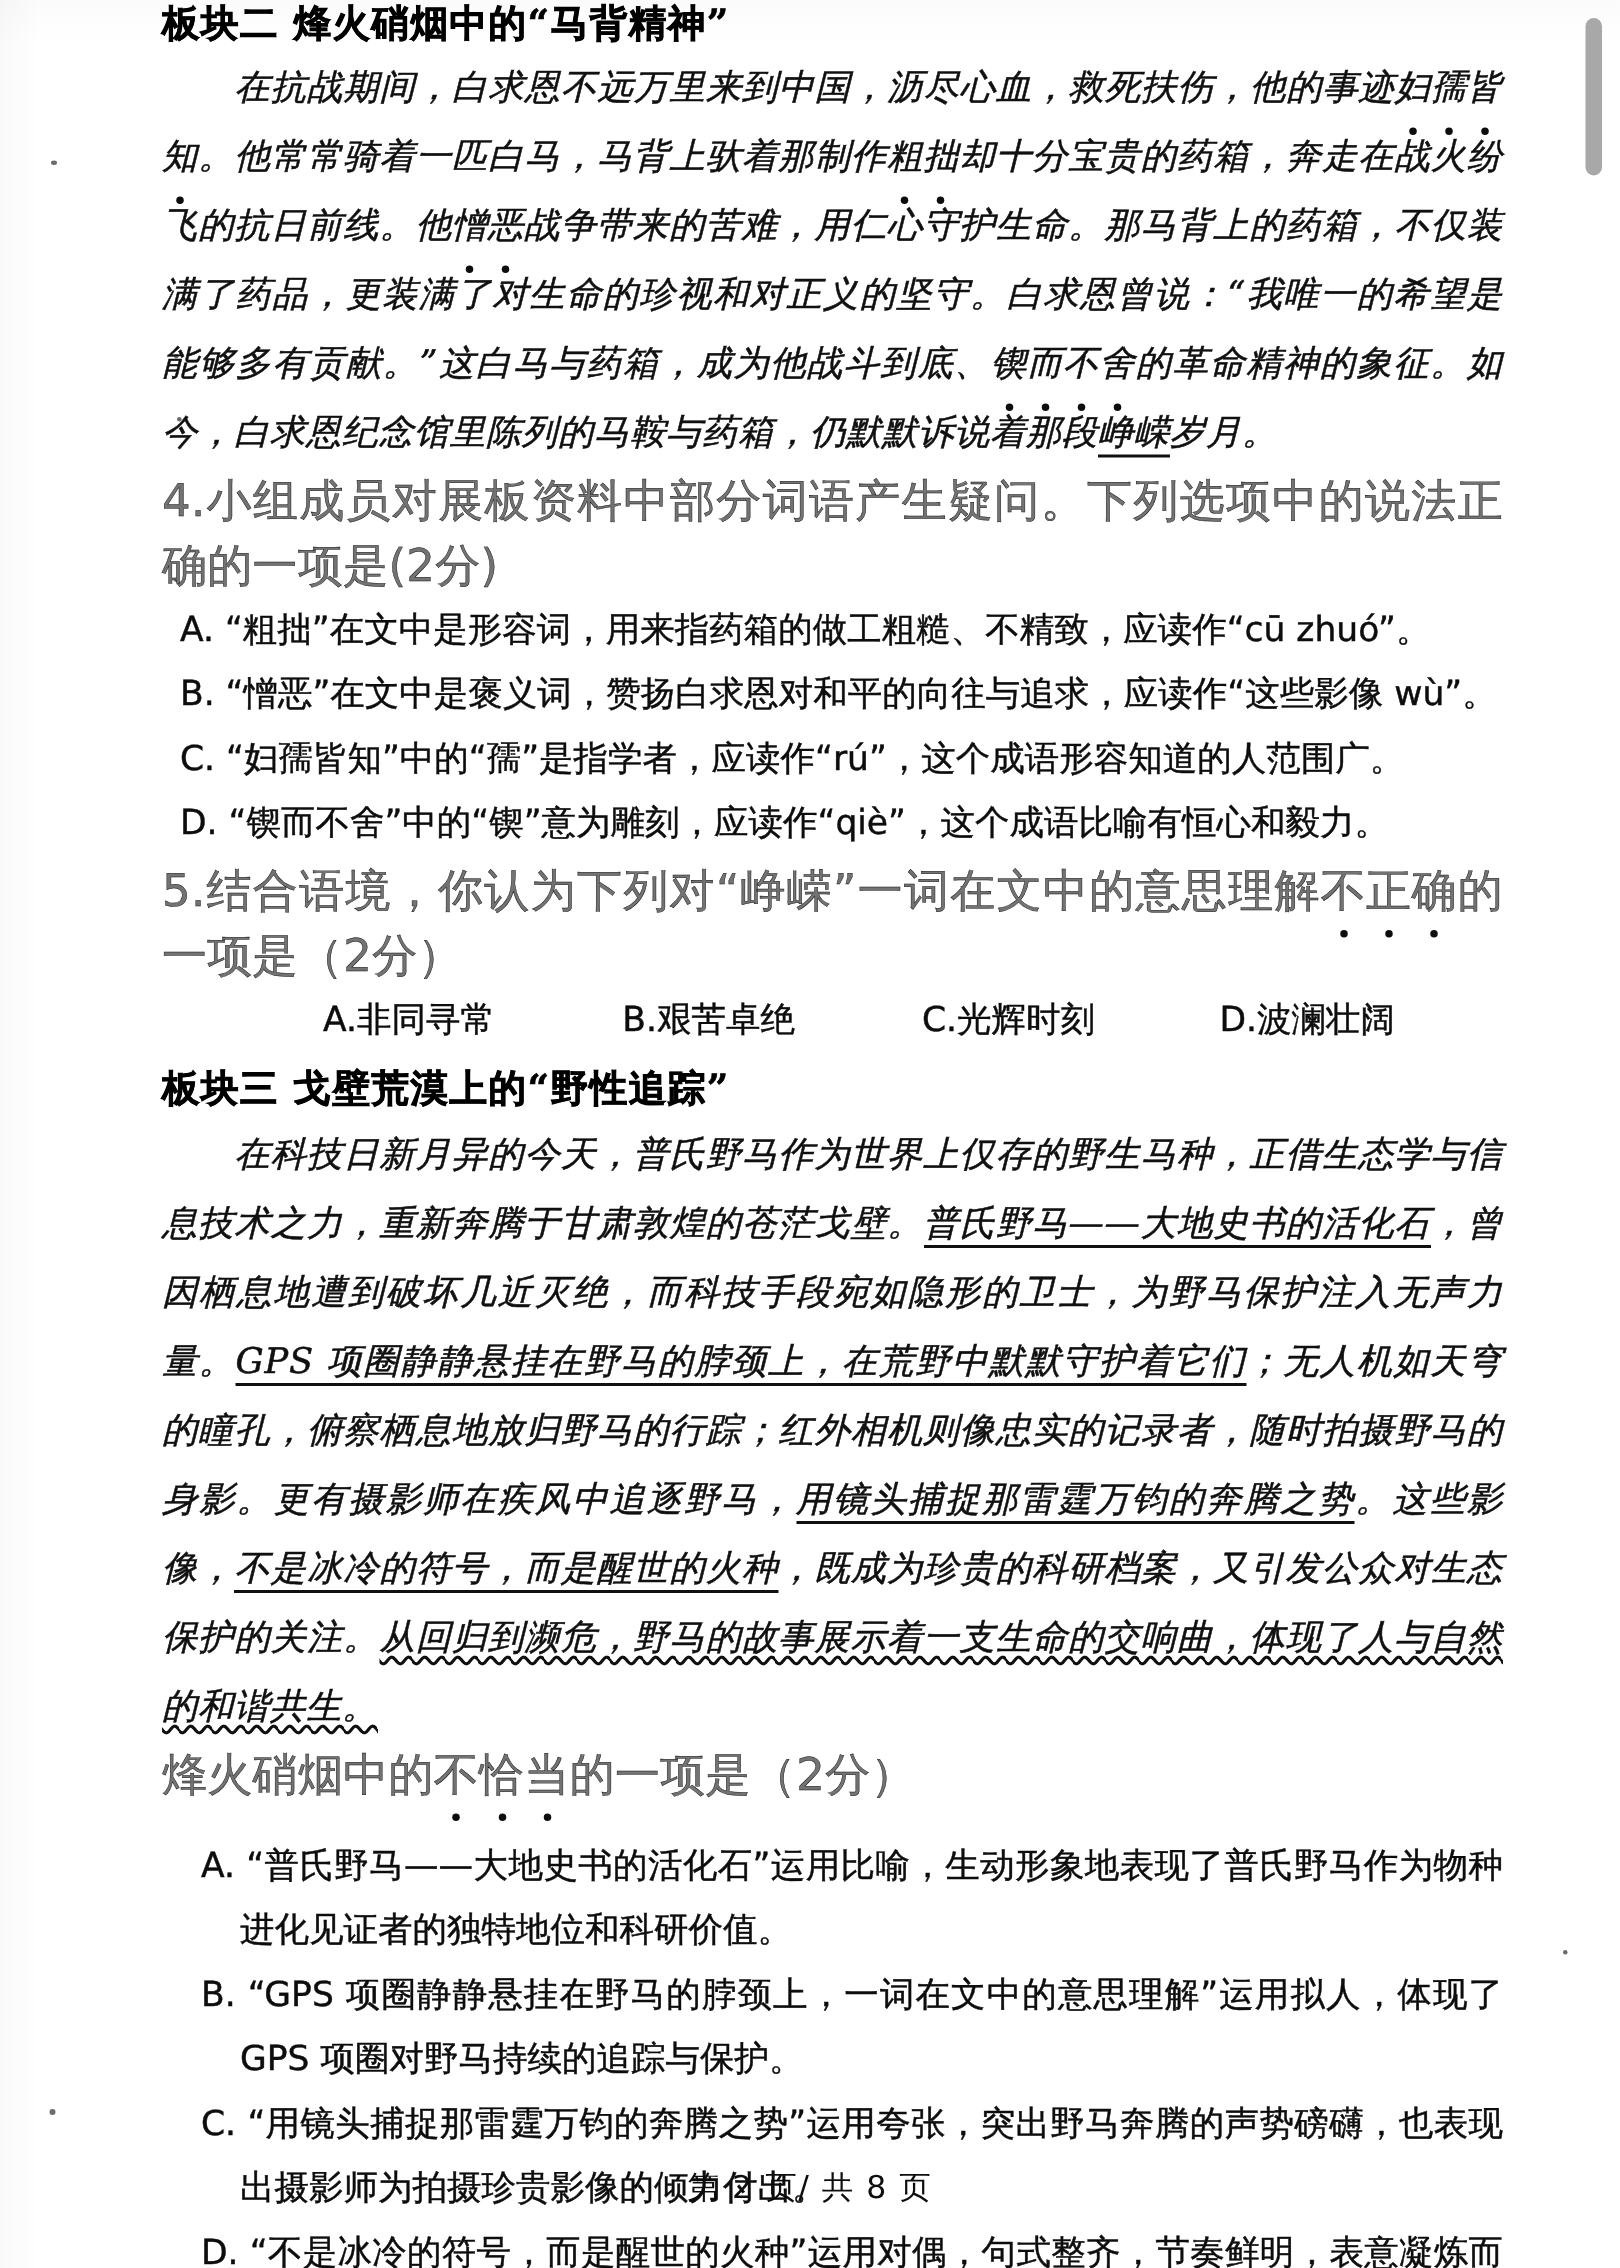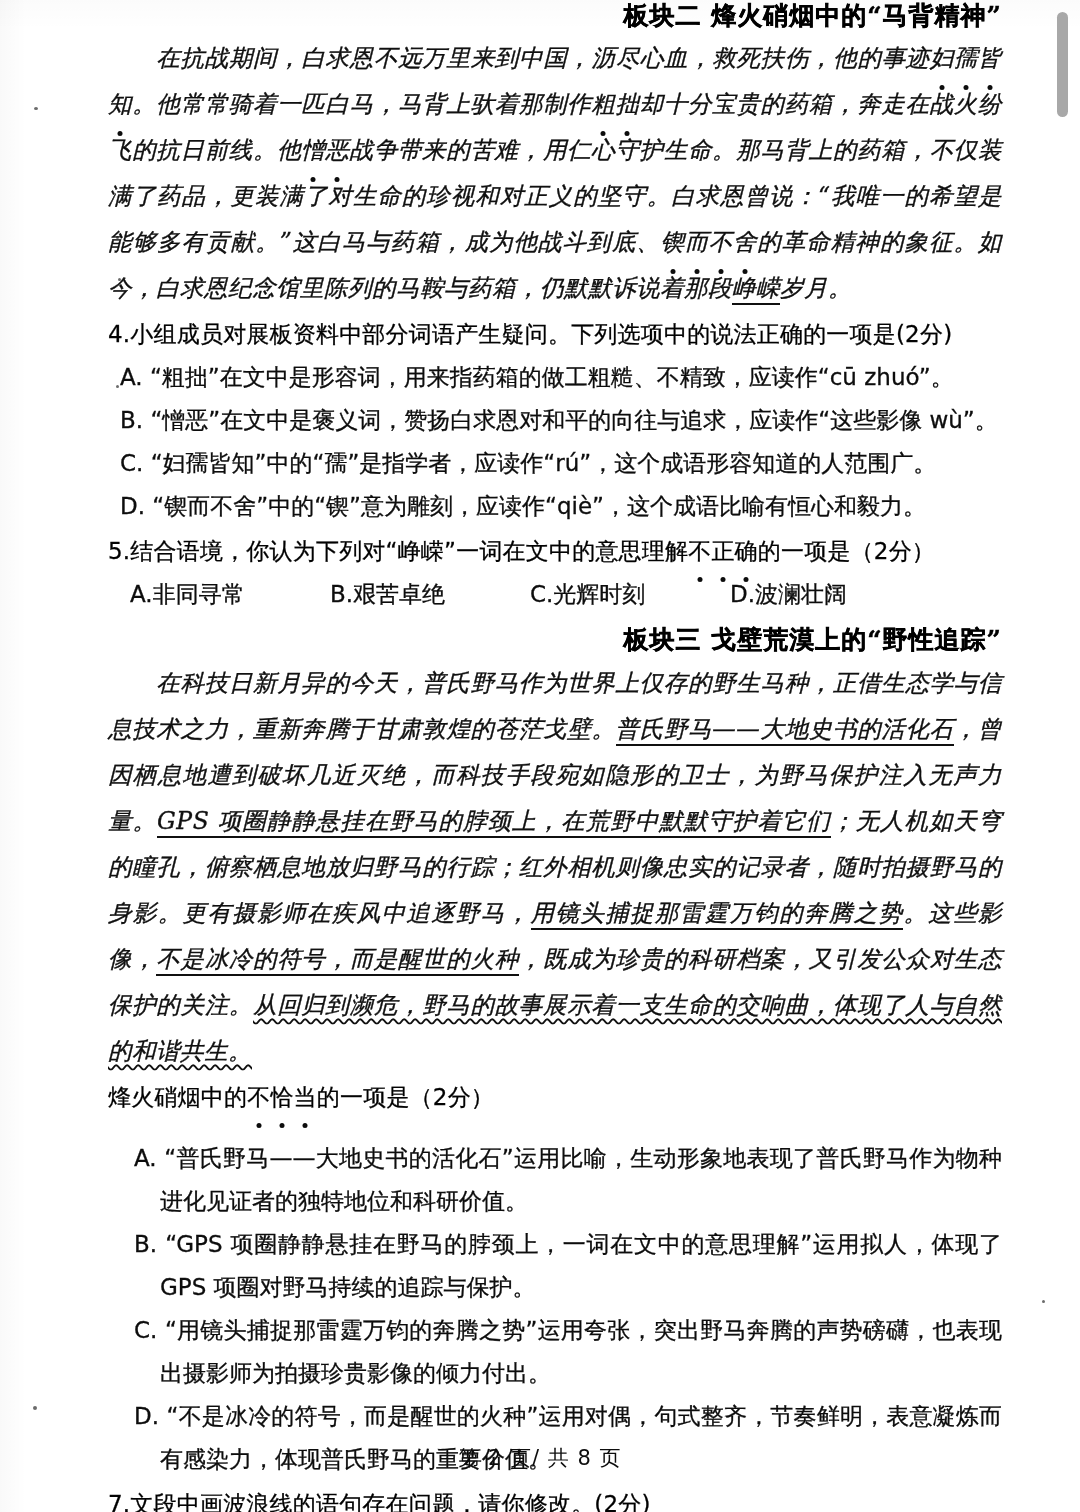--- a/index.html
+++ b/index.html
@@ -59,21 +59,21 @@
     left: 0;
     top: 0;
     width: 1080px;
     padding: 0 78px 0 108px;
     box-sizing: border-box;
     z-index: 4;
   }
 
   
   .board-title {
-    text-align: right;
+    text-align: left;
     font-family: "DejaVu Serif", "Liberation Serif", serif;
     font-weight: bold;
     font-size: 25px;
     letter-spacing: 1px;
     color: #000;
     margin: 0;
     line-height: 1.25;
     -webkit-text-stroke: 0.45px #000;
   }
   #board3-title { margin-top: 8px; }
@@ -88,24 +88,24 @@
     letter-spacing: 0.5px;
     color: #101010;
     margin: 4px 0 0 0;
     font-style: italic;
     -webkit-text-stroke: 0.35px #101010;
   }
   .passage .ind { display: inline-block; width: 2.05em; }
 
   .qline {
     font-family: "DejaVu Sans", "Liberation Sans", sans-serif;
-    font-size: 23px;
+    font-size: 30px;
     line-height: 43px;
     letter-spacing: 0.2px;
-    color: #000000;
+    color: #737373;
     margin: 2px 0 0 0;
     text-align: justify;
     text-align-last: left;
     -webkit-text-stroke: 0.3px #0d0d0d;
   }
 
   .opt {
     font-family: "DejaVu Sans", "Liberation Sans", sans-serif;
     font-size: 23px;
     line-height: 43px;
@@ -120,20 +120,21 @@
 
   .opt-row {
     font-family: "DejaVu Sans", "Liberation Sans", sans-serif;
     font-size: 23px;
     line-height: 43px;
     color: #0d0d0d;
     margin: 0;
     display: flex;
     gap: 0;
     padding-left: 22px;
+    text-align: right;
     -webkit-text-stroke: 0.3px #0d0d0d;
   }
   .opt-row > span { width: 200px; display: inline-block; }
 
   .q6-opts { margin-top: 18px; }
   .q6-opts .opt { padding-left: 52px; text-indent: -26px; }
 
   
   .dot {
     position: relative;

